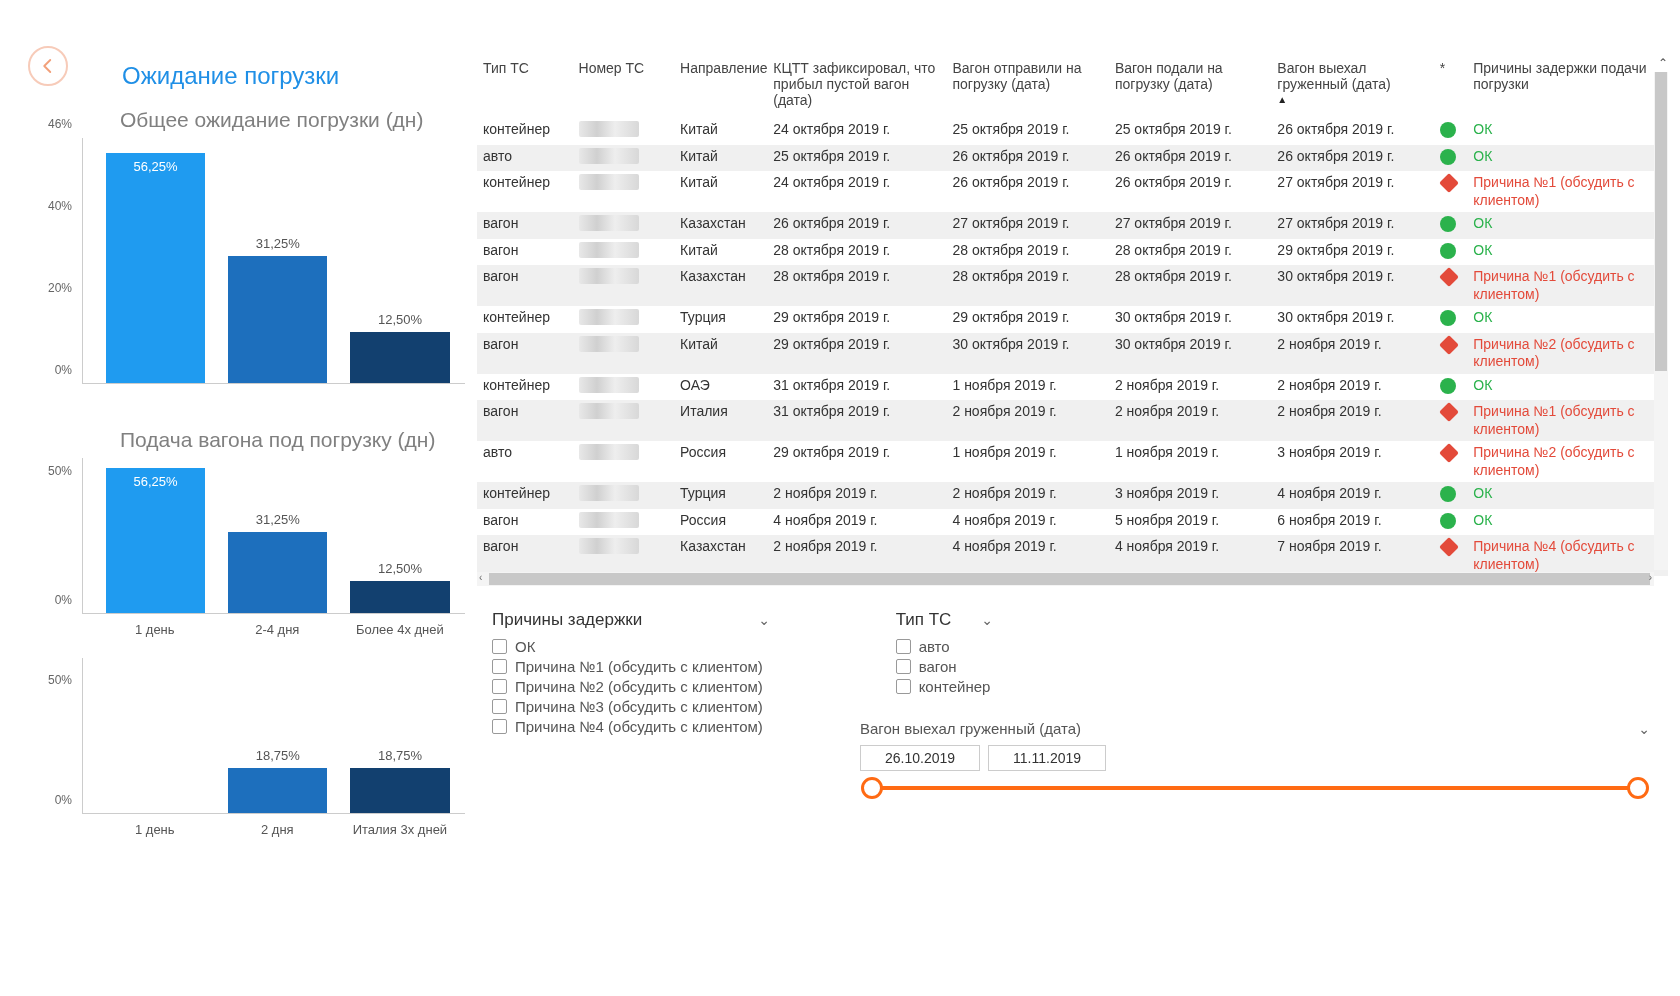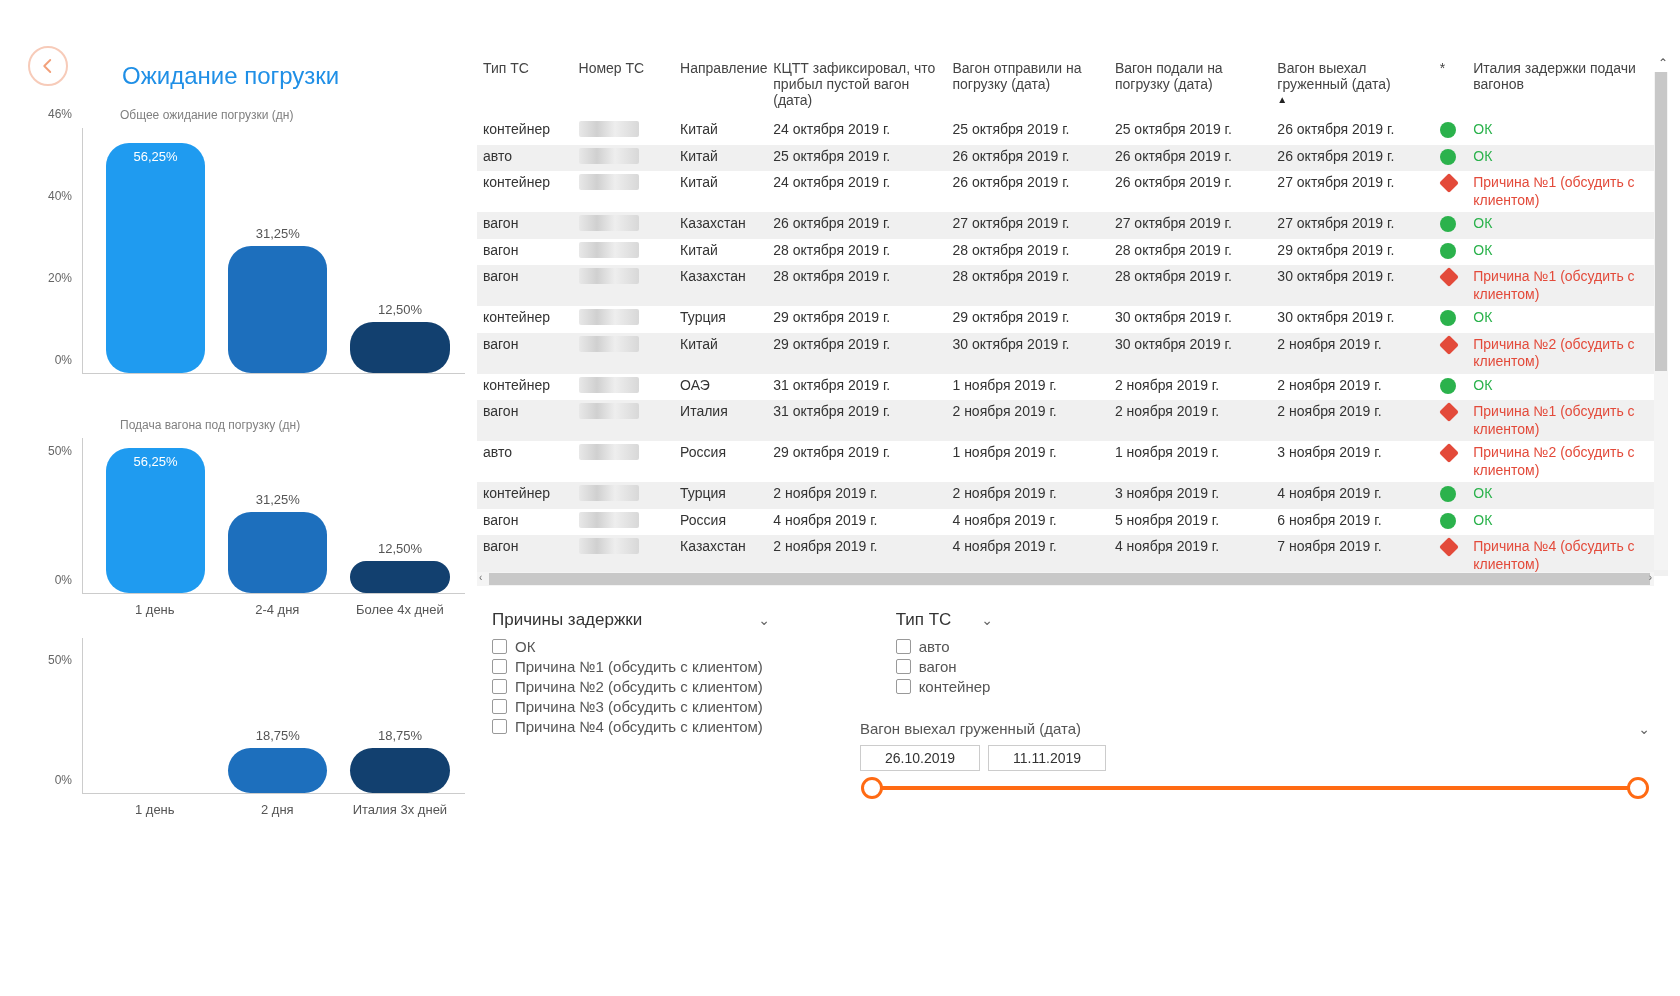--- a/index.html
+++ b/index.html
@@ -2,27 +2,27 @@
 <html><head>
 <meta charset="utf-8">
 <style>
   * { box-sizing: border-box; margin: 0; padding: 0; }
   body { font-family: "Segoe UI", Arial, sans-serif; font-size: 13px; color: #333; background: #fff; width: 1680px; height: 996px; overflow: hidden; position: relative; }
   .back-btn { position: absolute; top: 46px; left: 28px; width: 40px; height: 40px; border: 2px solid #f7cbb9; border-radius: 50%; display: flex; align-items: center; justify-content: center; cursor: pointer; }
   .back-btn svg { width: 18px; height: 18px; }
   .page-title { position: absolute; top: 62px; left: 122px; font-size: 24px; font-weight: 400; color: #1f8fe6; }
   .charts-col { position: absolute; left: 20px; top: 108px; width: 445px; }
   .chart-block { margin-bottom: 14px; }
-  .chart-title { font-size: 12px; color: #808080; padding-left: 100px; margin-bottom: 6px; }
+  .chart-title { font-size: 21px; color: #808080; padding-left: 100px; margin-bottom: 6px; }
   .chart-area { position: relative; height: 276px; padding-left: 62px; }
   .chart-area.small { height: 186px; }
   .y-axis { position: absolute; left: 0; top: 0; bottom: 30px; width: 58px; }
   .y-tick { position: absolute; right: 6px; font-size: 12px; color: #666; transform: translateY(-50%); }
   .plot { position: absolute; left: 62px; right: 0; top: 0; bottom: 30px; border-left: 1px solid #ccc; border-bottom: 1px solid #ccc; }
-  .bar { position: absolute; bottom: 0; border-radius: 23px; }
+  .bar { position: absolute; bottom: 0; }
   .bar-label { position: absolute; width: 100%; text-align: center; font-size: 13px; color: #555; top: -20px; }
   .bar-label.inside { top: 6px; color: #fff; }
   .x-labels { position: absolute; left: 62px; right: 0; bottom: 0; height: 26px; }
   .x-label { position: absolute; text-align: center; font-size: 13px; color: #555; top: 4px; }
   .table-wrap { position: absolute; left: 477px; top: 56px; right: 12px; height: 530px; overflow: hidden; }
   table { border-collapse: collapse; width: 100%; table-layout: fixed; }
   th { text-align: left; font-weight: 400; font-size: 14px; color: #444; vertical-align: top; padding: 4px 6px 10px 6px; }
   th .sort-ind { display:block; font-size:10px; color:#222; margin-top:2px; }
   td { font-size: 14px; color: #333; padding: 3px 6px; vertical-align: top; line-height: 1.25; }
   tbody tr.zebra { background: #f0f0f0; }
@@ -156,21 +156,21 @@
     <thead>
       <tr>
         <th>Тип ТС</th>
         <th>Номер ТС</th>
         <th>Направление</th>
         <th>КЦТТ зафиксировал, что прибыл пустой вагон (дата)</th>
         <th>Вагон отправили на погрузку (дата)</th>
         <th>Вагон подали на погрузку (дата)</th>
         <th><span>Вагон выехал груженный (дата)</span><span class="sort-ind">▲</span></th>
         <th>*</th>
-        <th>Италия задержки подачи вагонов</th>
+        <th>Причины задержки подачи погрузки</th>
       </tr>
     </thead>
     <tbody id="tbody">
         <tr>
           <td>контейнер</td>
           <td><span class="blurred"></span></td>
           <td>Китай</td>
           <td>24 октября 2019 г.</td>
           <td>25 октября 2019 г.</td>
           <td>25 октября 2019 г.</td>

